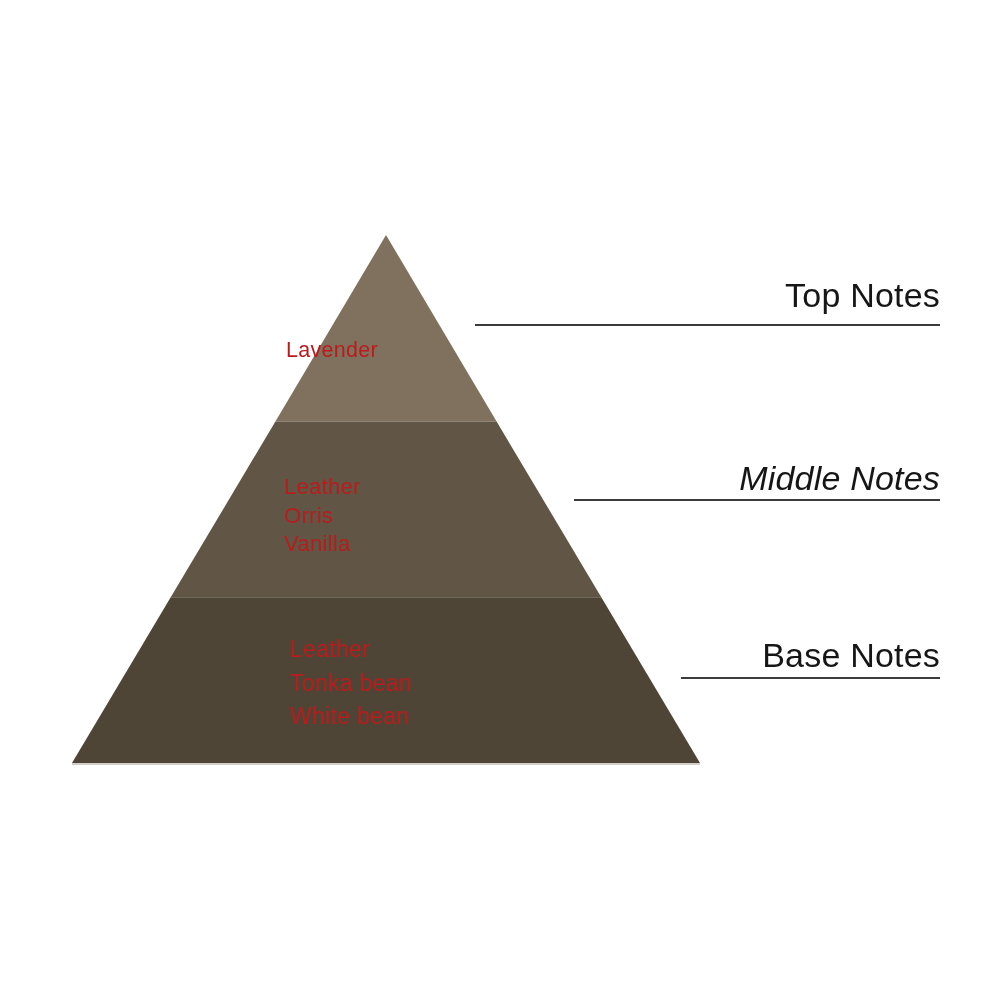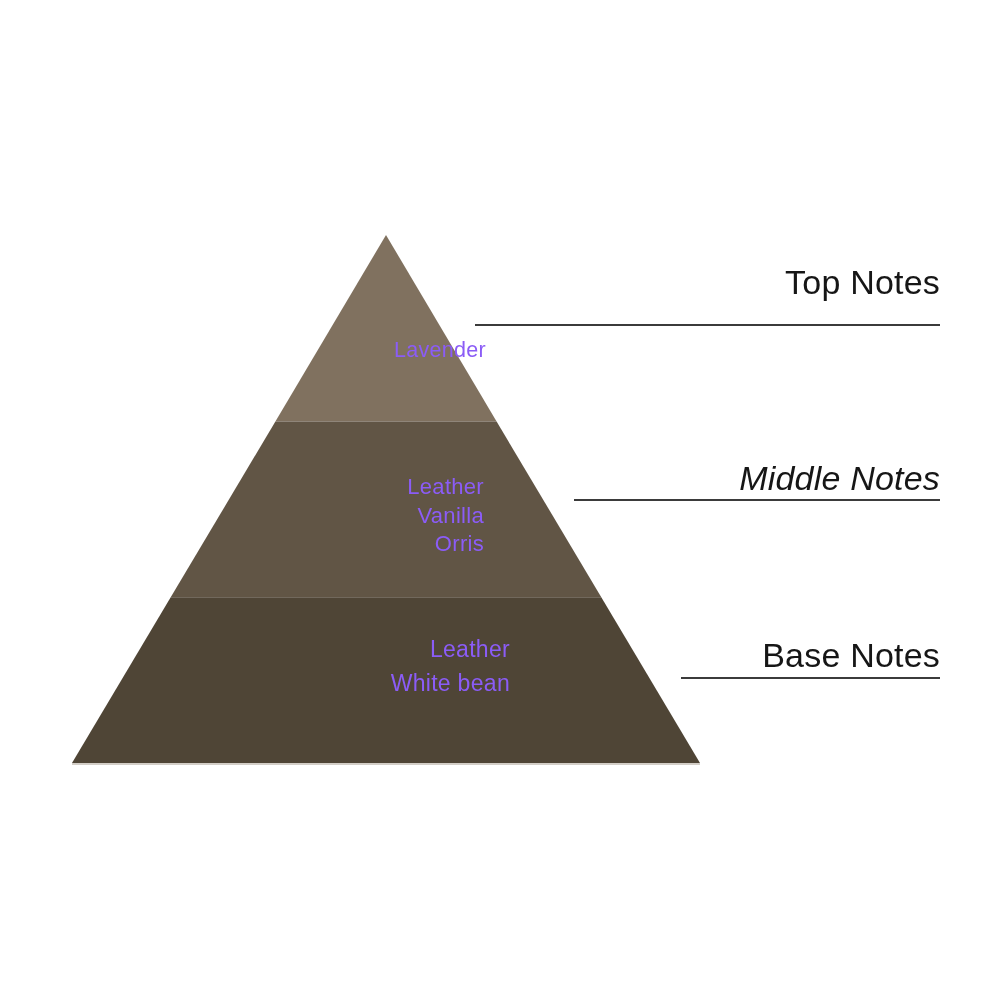--- a/index.html
+++ b/index.html
@@ -15,22 +15,22 @@
     font-family: "Liberation Sans", sans-serif;
     overflow: hidden;
   }
   svg.pyramid-svg {
     position: absolute;
     left: 0;
     top: 0;
   }
   .tier-notes {
     position: absolute;
-    text-align: right;
-    color: #8b5cf6;
+    text-align: left;
+    color: #b91c1c;
     letter-spacing: 0.3px;
   }
   .tier-notes .note-line {
     display: block;
   }
   #notes-top {
     left: 286px;
     top: 335px;
     width: 200px;
     font-size: 21.5px;
@@ -52,21 +52,21 @@
   }
   .side-label {
     position: absolute;
     right: 60px;
     text-align: right;
     font-size: 34px;
     color: #161616;
     letter-spacing: 0.2px;
     white-space: nowrap;
   }
-  #label-top    { top: 263px; }
+  #label-top    { top: 276px; }
   #label-middle { top: 459px; font-style: italic; }
   #label-base   { top: 636px; }
   .rule {
     position: absolute;
     height: 2px;
     background: #3b3b3b;
   }
   #rule-top    { left: 475px; top: 324px; width: 465px; }
   #rule-middle { left: 574px; top: 499px; width: 366px; }
   #rule-base   { left: 681px; top: 677px; width: 259px; }
@@ -91,26 +91,27 @@
   </svg>
 
   <div class="base-edge"></div>
 
   <div class="tier-notes" id="notes-top">
     <span class="note-line">Lavender</span>
   </div>
 
   <div class="tier-notes" id="notes-middle">
     <span class="note-line">Leather</span>
+    <span class="note-line">Orris</span>
     <span class="note-line">Vanilla</span>
-    <span class="note-line">Orris</span>
   </div>
 
   <div class="tier-notes" id="notes-base">
     <span class="note-line">Leather</span>
+    <span class="note-line">Tonka bean</span>
     <span class="note-line">White bean</span>
   </div>
 
   <div class="side-label" id="label-top">Top Notes</div>
   <div class="rule" id="rule-top"></div>
 
   <div class="side-label" id="label-middle">Middle Notes</div>
   <div class="rule" id="rule-middle"></div>
 
   <div class="side-label" id="label-base">Base Notes</div>

